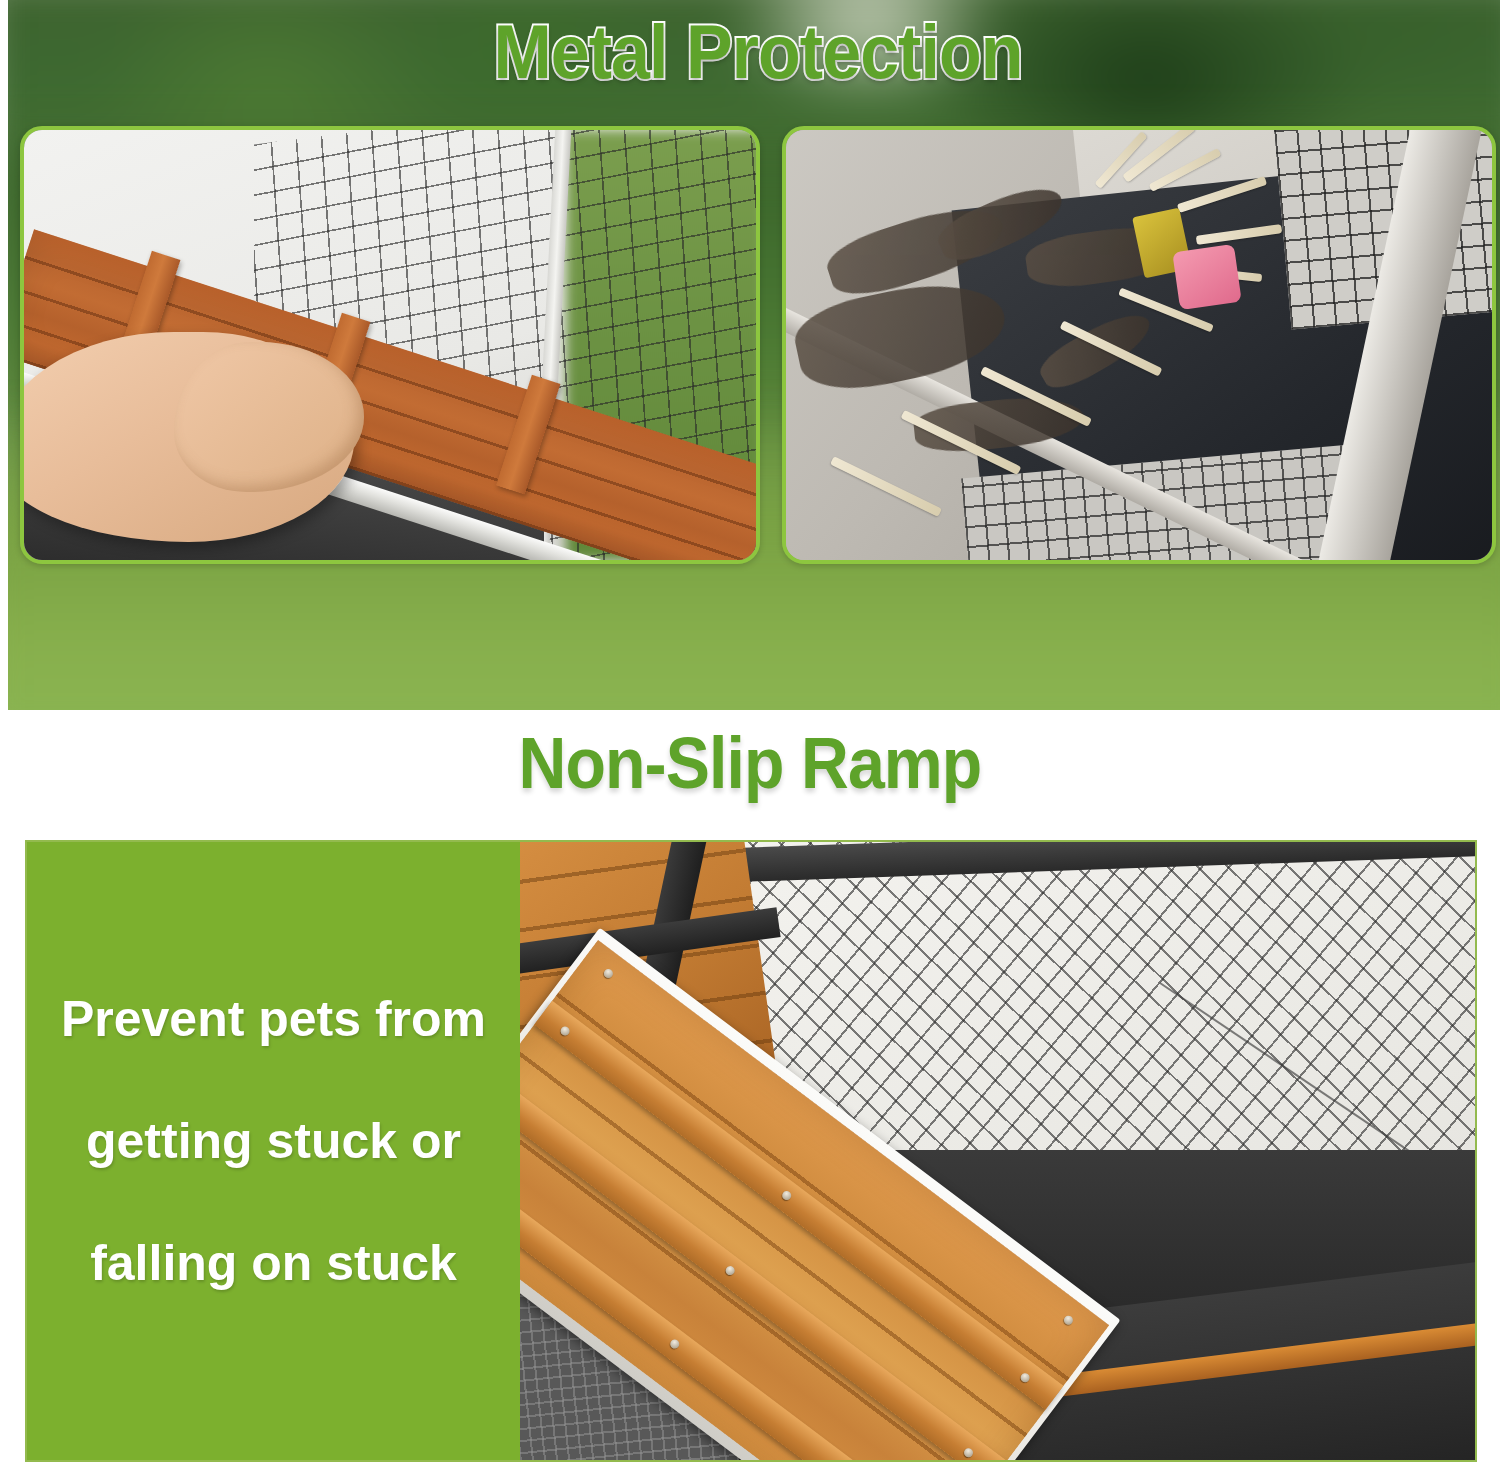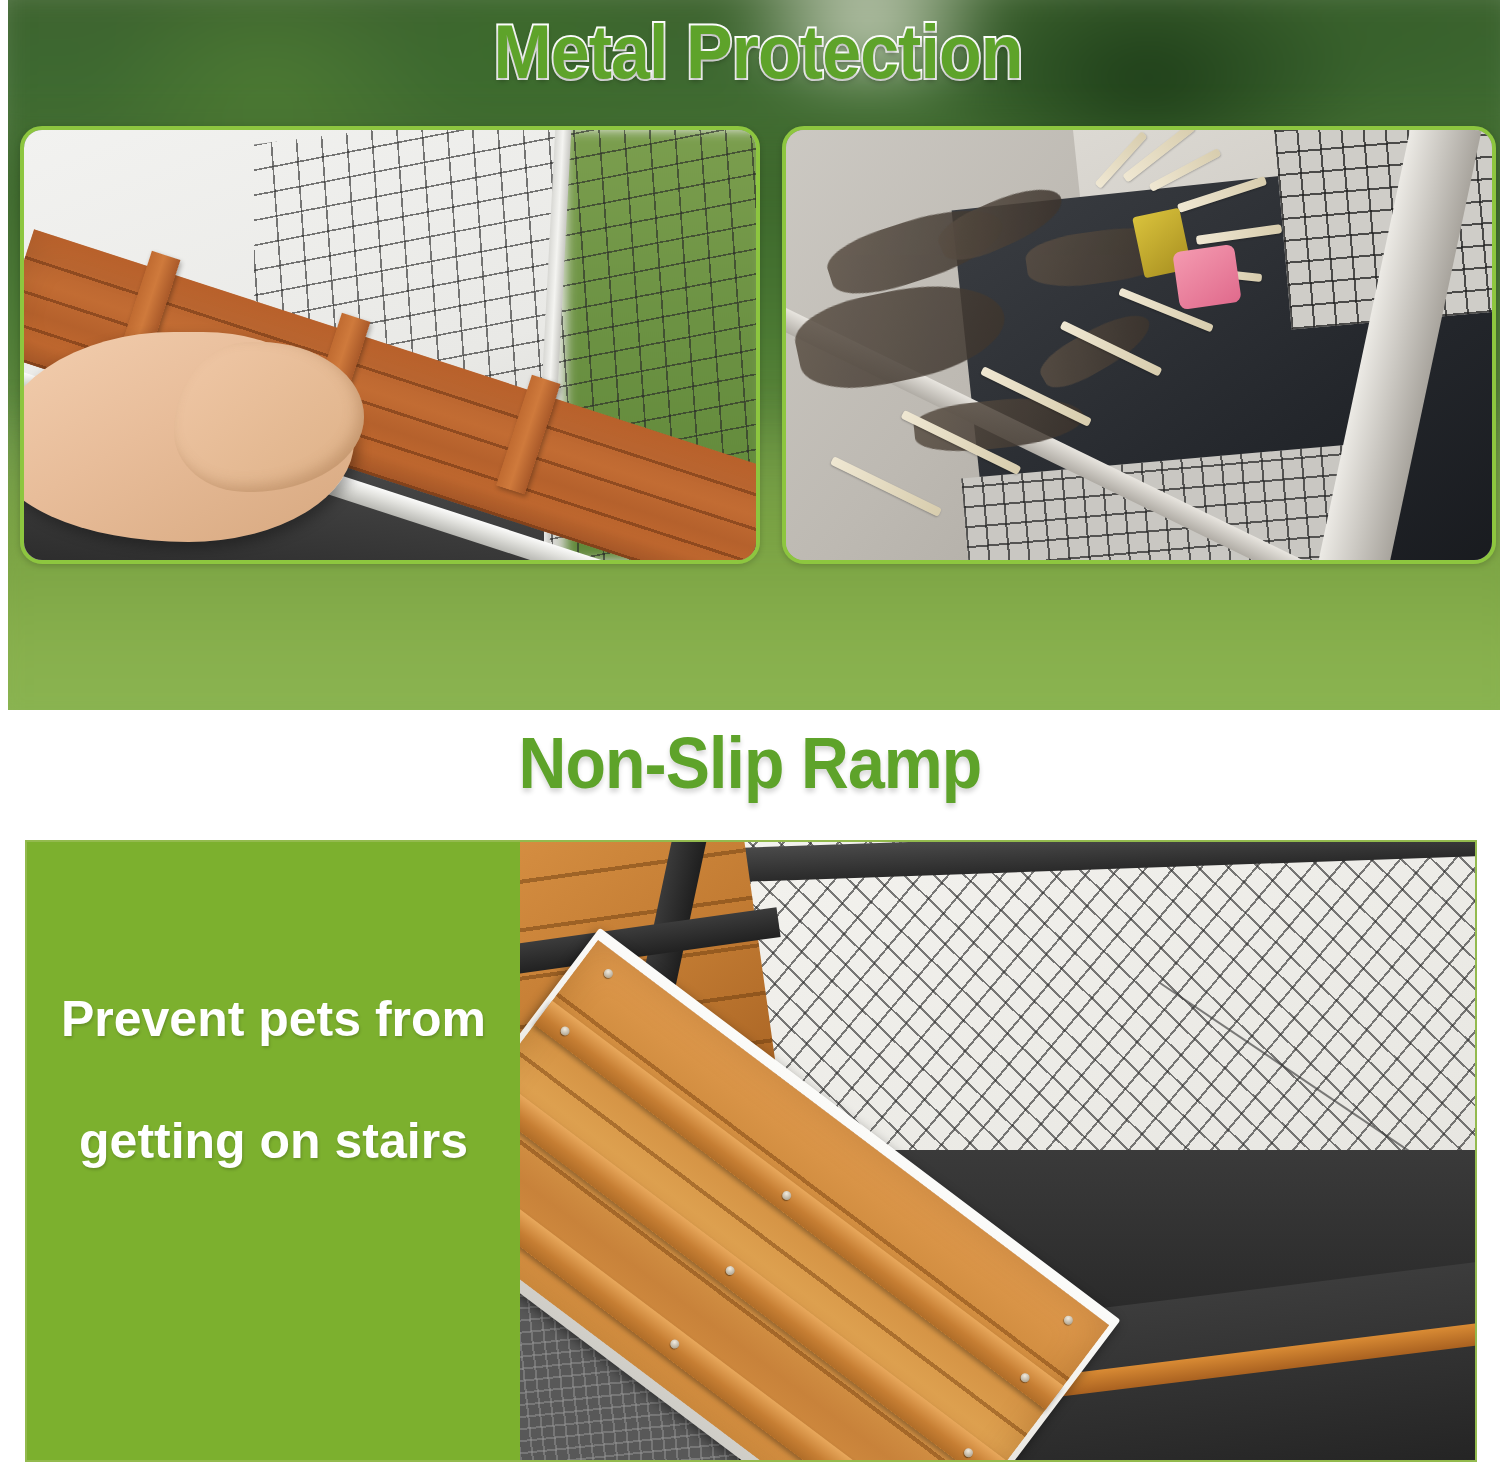--- a/index.html
+++ b/index.html
@@ -488,21 +488,22 @@
     </div>
 
   </div>
 
   <div class="mid-title">Non-Slip Ramp</div>
 
   <div class="bottom-section">
 
     <div class="green-panel">
       <div class="line">Prevent pets from</div>
-      <div class="line">getting on stairs</div>
+      <div class="line">getting stuck or</div>
+      <div class="line">falling on stuck</div>
     </div>
 
     <div class="bottom-photo">
       <div class="bp-mesh"></div>
       <div class="bp-mesh-line"></div>
       <div class="bp-topframe"></div>
       <div class="bp-floor"></div>
       <div class="bp-floor-right"></div>
       <div class="bp-woodtrim"></div>
       <div class="bp-housewood"></div>

